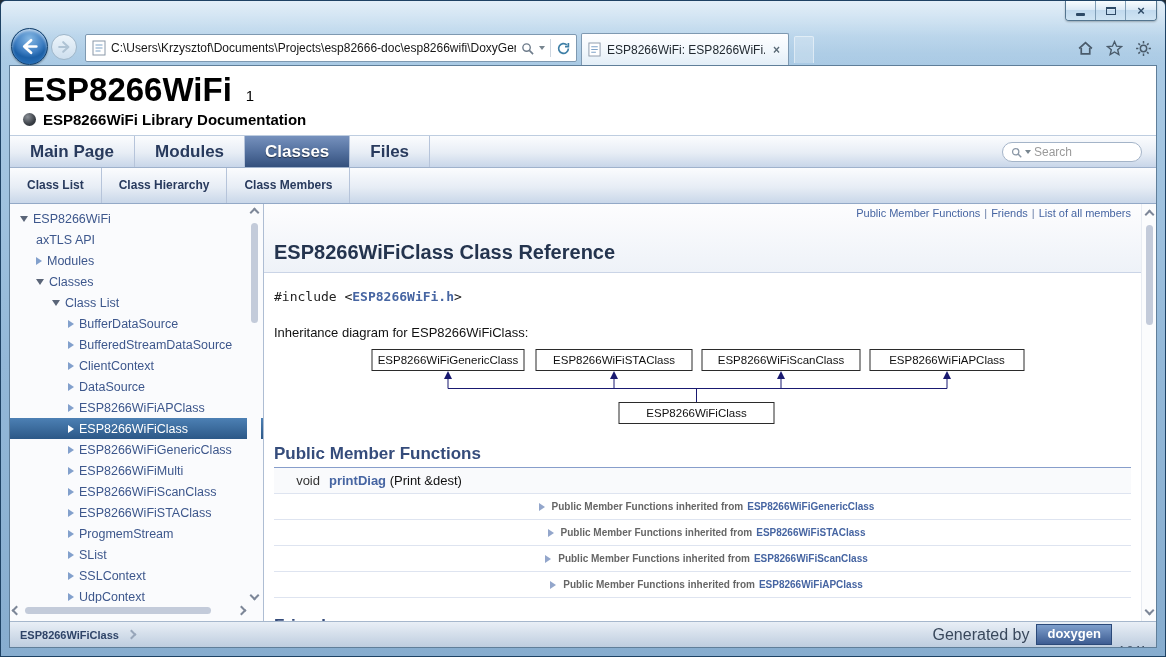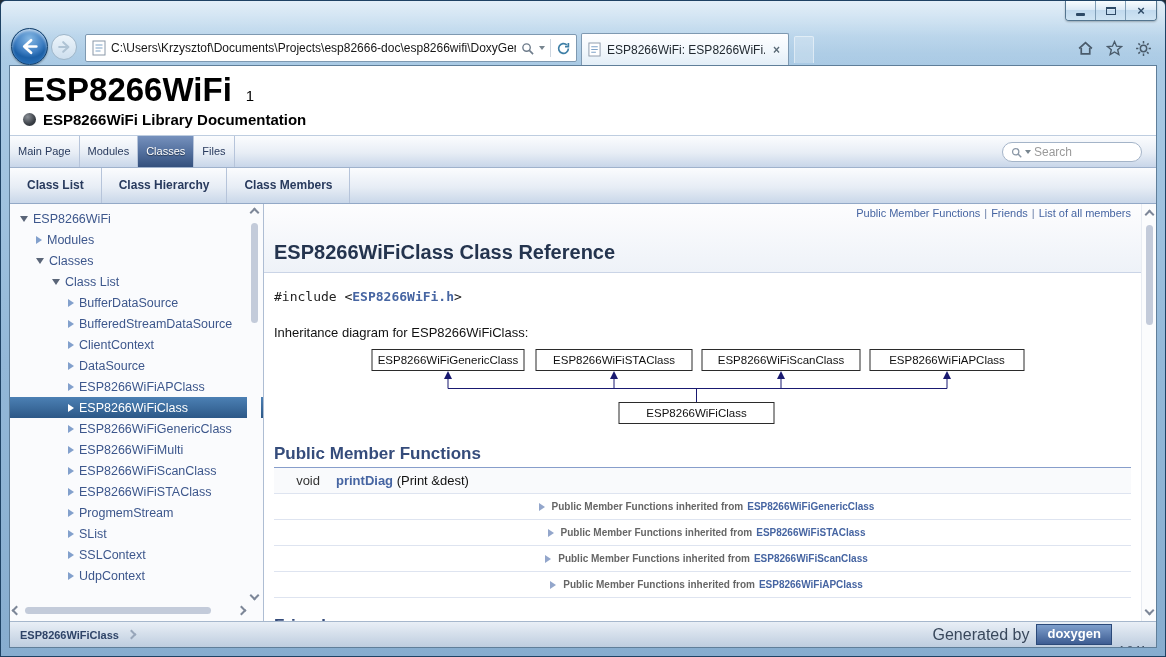--- a/index.html
+++ b/index.html
@@ -58,21 +58,21 @@
   .projname { font-size:33px; font-weight:bold; color:#000; }
   .projnum  { font-size:15px; margin-left:14px; color:#000; font-weight:normal; }
   .brief { display:flex; align-items:center; gap:7px; margin-top:2px; }
   .logo-dot { width:13px; height:13px; border-radius:50%;
     background:radial-gradient(circle at 35% 30%,#8A8F96,#3A3F46 60%,#23262B); }
   .brief-text { font-size:15px; color:#000;font-weight:bold; }
 
   .tabs { height:33px; flex:none; position:relative; display:flex;
     background:linear-gradient(180deg,#FBFCFE 0%,#E7EDF5 55%,#C8D6E9 100%);
     border-top:1px solid #BECDE0; border-bottom:1px solid #9FB2CC; }
-  .tab-item { padding:0 8px; line-height:31px; font-size:11px; font-weight:normal; color:#283A5D;
+  .tab-item { padding:0 20px; line-height:31px; font-size:17px; font-weight:bold; color:#283A5D;
     border-right:1px solid #B6C4DA; cursor:default; }
   .tab-item.active { background:linear-gradient(180deg,#7691BD 0%,#54719F 50%,#34507D 100%);
     color:#fff; text-shadow:0 1px 1px rgba(0,0,0,.5); }
   .searchbox { position:absolute; right:14px; top:6px; width:140px; height:20px; border-radius:10px;
     background:#fff; border:1px solid #A4B4C8; display:flex; align-items:center; gap:3px; padding:0 8px; }
   .searchbox input { border:none; outline:none; flex:1; min-width:0; font-size:12px; color:#444;
     font-family:"Liberation Sans",sans-serif; background:transparent; }
   .searchbox input::placeholder { color:#9A9A9A; }
 
   .subtabs { height:36px; flex:none; display:flex;
@@ -120,21 +120,21 @@
   .textblock { padding:16px 10px 0; font-size:13px; color:#1B1B1B; }
   .includeline { font-family:"DejaVu Sans Mono",monospace; font-size:13px; color:#222; }
   .includeline a { color:#4665A2; text-decoration:none; font-weight:bold; }
   .inh-caption { margin-top:21px; font-size:13px; color:#111; }
   svg.diagram { display:block; margin:8px 0 0 96px; }
   h2.groupheader { margin:18px 10px 0; font-size:17px; font-weight:bold; color:#354C7B;
     border-bottom:1px solid #879ECB; padding-bottom:3px; }
   .memtable { margin:0 10px; }
   .memrow { display:flex; background:#F9FAFC; border-bottom:1px solid #DEE4F0; padding:5px 0; font-size:13px; }
   .memleft { width:46px; flex:none; text-align:right; color:#333; }
-  .memright { margin-left:16px; color:#111; }
+  .memright { margin-left:9px; color:#111; }
   .memright a { font-weight:bold; color:#4665A2; text-decoration:none; }
   .inhrow { display:flex; align-items:center; gap:7px; padding:7px 0 7px 8px;
     border-bottom:1px solid #DEE4F0; font-size:10px; font-weight:bold; color:#666;justify-content:center; }
   .inhrow a { color:#4665A2; text-decoration:none; margin-left:4px; }
   .arr-inh { width:0; height:0; border-left:6px solid #93A6CB; border-top:4px solid transparent;
     border-bottom:4px solid transparent; flex:none; }
   .content-vscroll { position:absolute; right:0; top:0; bottom:0; width:15px; background:#FBFCFD;
     border-left:1px solid #E8ECF2; display:flex; flex-direction:column; align-items:center; padding:7px 0; }
 
   
@@ -252,20 +252,23 @@
       <div class="subtab-item">Class Hierarchy</div>
       <div class="subtab-item">Class Members</div>
     </div>
 
     <div class="bodyarea">
 
       <div class="navtree">
         <div class="nav-row lvl0">
             <span class="arr-d"></span>
             <span class="nav-lbl">ESP8266WiFi</span>
+          </div>
+        <div class="nav-row lvl1">
+            <span class="nav-lbl">axTLS API</span>
           </div>
         <div class="nav-row lvl1">
             <span class="arr-r"></span>
             <span class="nav-lbl">Modules</span>
           </div>
         <div class="nav-row lvl1">
             <span class="arr-d"></span>
             <span class="nav-lbl">Classes</span>
           </div>
         <div class="nav-row lvl2">

